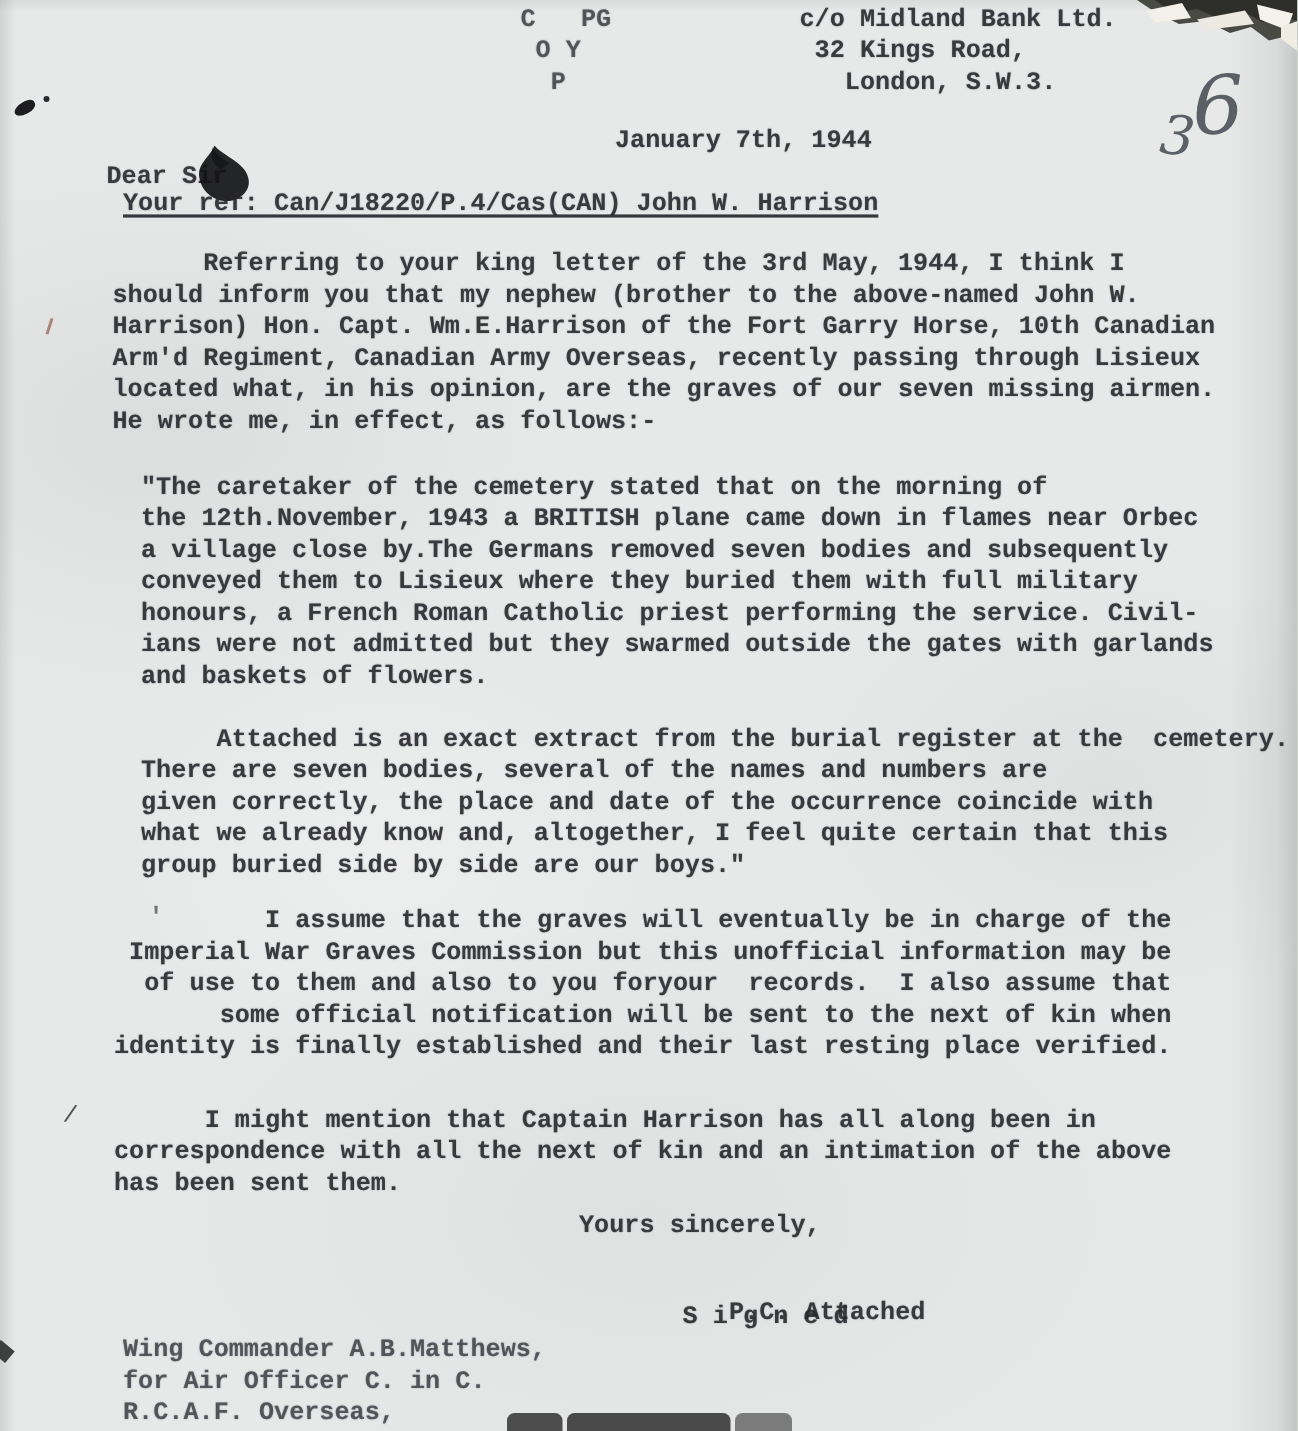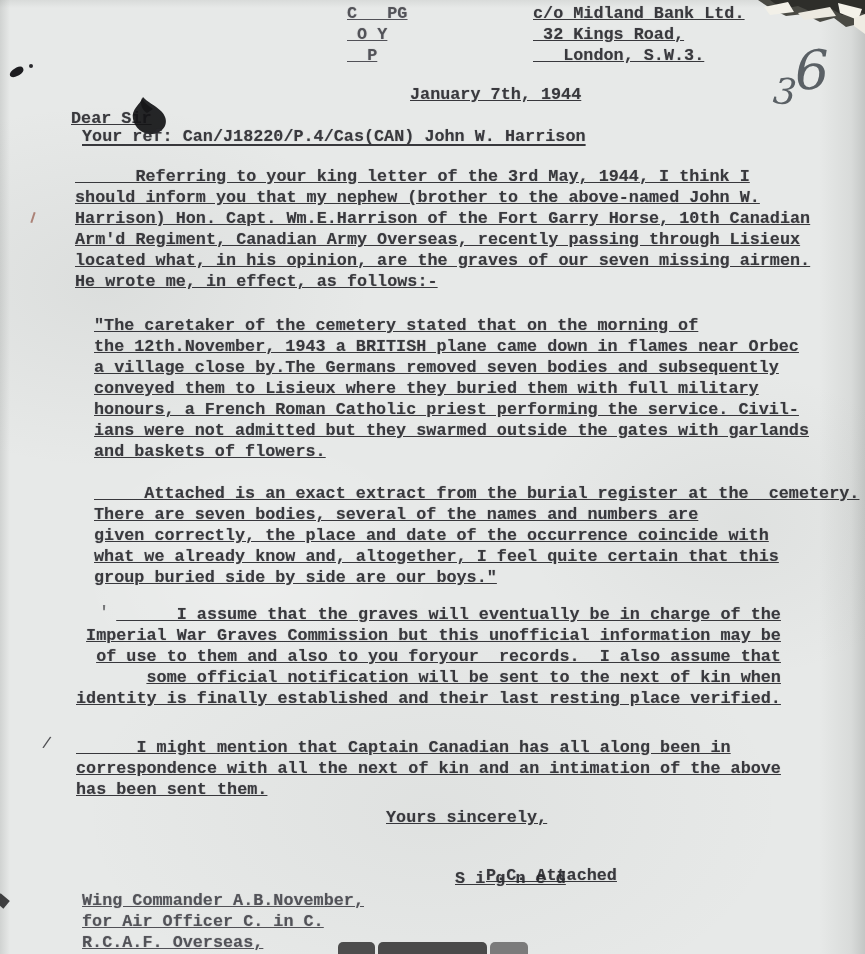--- a/index.html
+++ b/index.html
@@ -12,21 +12,21 @@
       radial-gradient(380px 260px at 12% 30%, rgba(120,125,122,0.10), rgba(0,0,0,0) 70%),
       radial-gradient(300px 220px at 85% 55%, rgba(120,125,122,0.08), rgba(0,0,0,0) 70%),
       radial-gradient(500px 300px at 50% 85%, rgba(120,125,122,0.07), rgba(0,0,0,0) 70%),
       radial-gradient(260px 200px at 30% 60%, rgba(255,255,255,0.25), rgba(255,255,255,0) 70%),
       linear-gradient(to right, rgba(90,95,92,0.16) 0, rgba(0,0,0,0) 10px),
       linear-gradient(to left, rgba(70,75,72,0.22) 0, rgba(90,95,92,0.10) 14px, rgba(0,0,0,0) 46px),
       linear-gradient(to bottom, rgba(90,95,92,0.10) 0, rgba(0,0,0,0) 8px);}
   .typed{position:absolute;white-space:pre;
     font:bold 16.8px/21px "Liberation Mono",monospace;
     color:rgba(40,40,45,0.85);
-    text-shadow:0 0 1px rgba(45,45,50,0.45);text-decoration:underline;}
+    text-shadow:0 0 1px rgba(45,45,50,0.45);}
   .faded{color:rgba(55,55,62,0.72);}
   .reference{text-decoration:underline;text-decoration-thickness:2px;text-underline-offset:3px;}
   
   .corner-number{position:absolute;top:44px;left:770px;width:70px;height:70px;
     color:#5a6065;transform:rotate(-8deg);
     font-family:"DejaVu Serif",serif;font-style:italic;font-weight:400;}
   .corner-number .digit-3{position:absolute;left:2px;top:24px;font-size:36px;transform:rotate(14deg);}
   .corner-number .digit-6{position:absolute;left:26px;top:-4px;font-size:54px;transform:rotate(6deg);}
   
   .ink-blot{position:absolute;left:127px;top:97px;width:44px;height:40px;}
@@ -116,31 +116,31 @@
   <span class="margin-apostrophe">'</span>
 
   <div class="typed" style="left:76px;top:604px;text-align:right;">      I assume that the graves will eventually be in charge of the
 Imperial War Graves Commission but this unofficial information may be
 of use to them and also to you foryour  records.  I also assume that
 some official notification will be sent to the next of kin when
 identity is finally established and their last resting place verified.</div>
 
   <span class="margin-slash">/</span>
 
-  <div class="typed" style="left:76px;top:737px;">      I might mention that Captain Canadian has all along been in
+  <div class="typed" style="left:76px;top:737px;">      I might mention that Captain Harrison has all along been in
 correspondence with all the next of kin and an intimation of the above
 has been sent them.</div>
 
   <div class="typed" style="left:386px;top:807px;text-align:center;">Yours sincerely,</div>
 
   <div class="typed" style="left:455px;top:868px;">S i g n e d</div>
 
   <div class="typed" style="left:486px;top:865px;">P.C. Attached</div>
 
-  <div class="typed faded" style="left:82px;top:890px;">Wing Commander A.B.November,
+  <div class="typed faded" style="left:82px;top:890px;">Wing Commander A.B.Matthews,
 for Air Officer C. in C.
 R.C.A.F. Overseas,</div>
 
   <div class="bottom-toolbar">
     <div class="toolbar-btn btn-1"></div>
     <div class="toolbar-btn btn-2"></div>
     <div class="toolbar-btn btn-3"></div>
   </div>
 
 </div>

